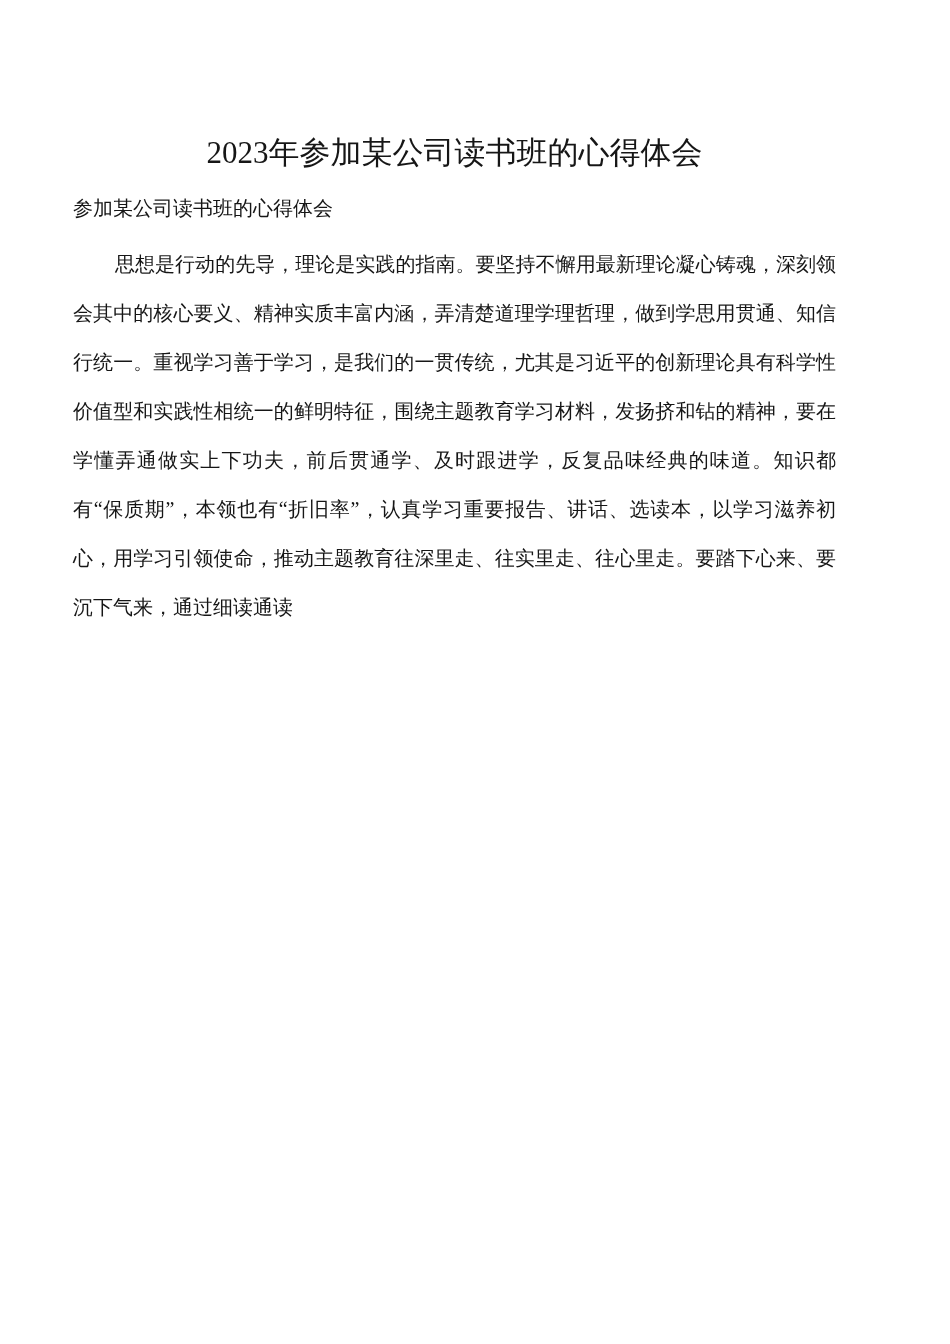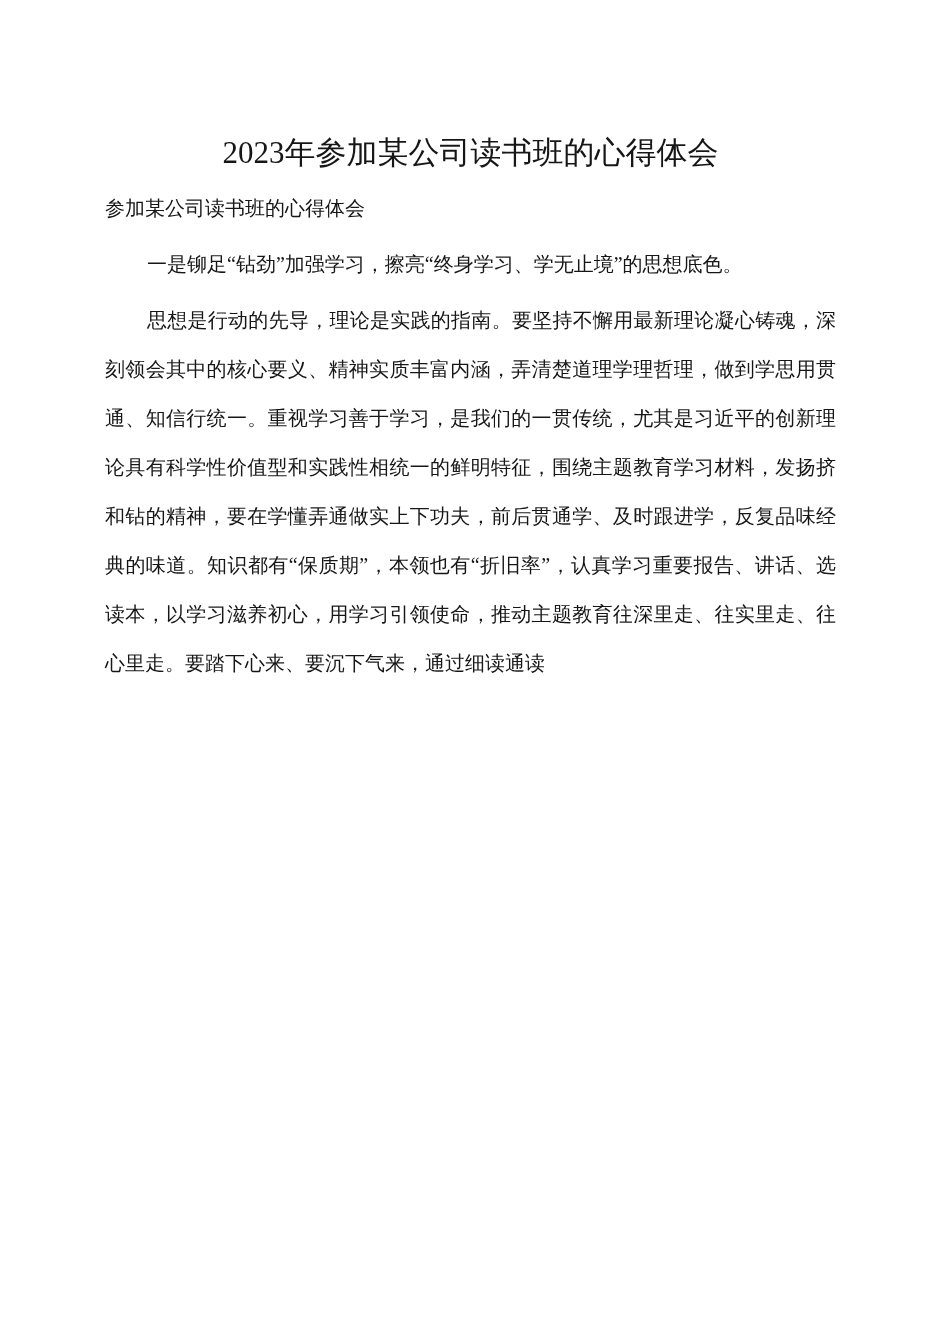--- a/index.html
+++ b/index.html
@@ -9,21 +9,21 @@
   }
   body {
     width: 950px;
     height: 1344px;
     overflow: hidden;
   }
   .page {
     box-sizing: border-box;
     width: 950px;
     height: 1344px;
-    padding: 128px 107px 0 98px;
+    padding: 128px 107px 0 66px;
     background: #ffffff;
     font-family: "Liberation Serif", "DejaVu Serif", serif;
     color: #161616;
   }
   .doc-title {
     margin: 0;
     font-size: 31px;
     line-height: 49px;
     font-weight: 400;
     text-align: center;
@@ -40,15 +40,14 @@
   .para.indent {
     text-indent: 42px;
   }
 </style>
 </head>
 <body>
 
 <div class="page">
   <h1 class="doc-title">2023年参加某公司读书班的心得体会</h1>
   <p class="para">参加某公司读书班的心得体会</p>
-  <p class="para indent">一是铆足“钻劲”加强学习，擦亮“终身学习、学无止境”的思想底色。</p>
   <p class="para indent">思想是行动的先导，理论是实践的指南。要坚持不懈用最新理论凝心铸魂，深刻领会其中的核心要义、精神实质丰富内涵，弄清楚道理学理哲理，做到学思用贯通、知信行统一。重视学习善于学习，是我们的一贯传统，尤其是习近平的创新理论具有科学性价值型和实践性相统一的鲜明特征，围绕主题教育学习材料，发扬挤和钻的精神，要在学懂弄通做实上下功夫，前后贯通学、及时跟进学，反复品味经典的味道。知识都有“保质期”，本领也有“折旧率”，认真学习重要报告、讲话、选读本，以学习滋养初心，用学习引领使命，推动主题教育往深里走、往实里走、往心里走。要踏下心来、要沉下气来，通过细读通读</p>
 </div>
 
 </body></html>

